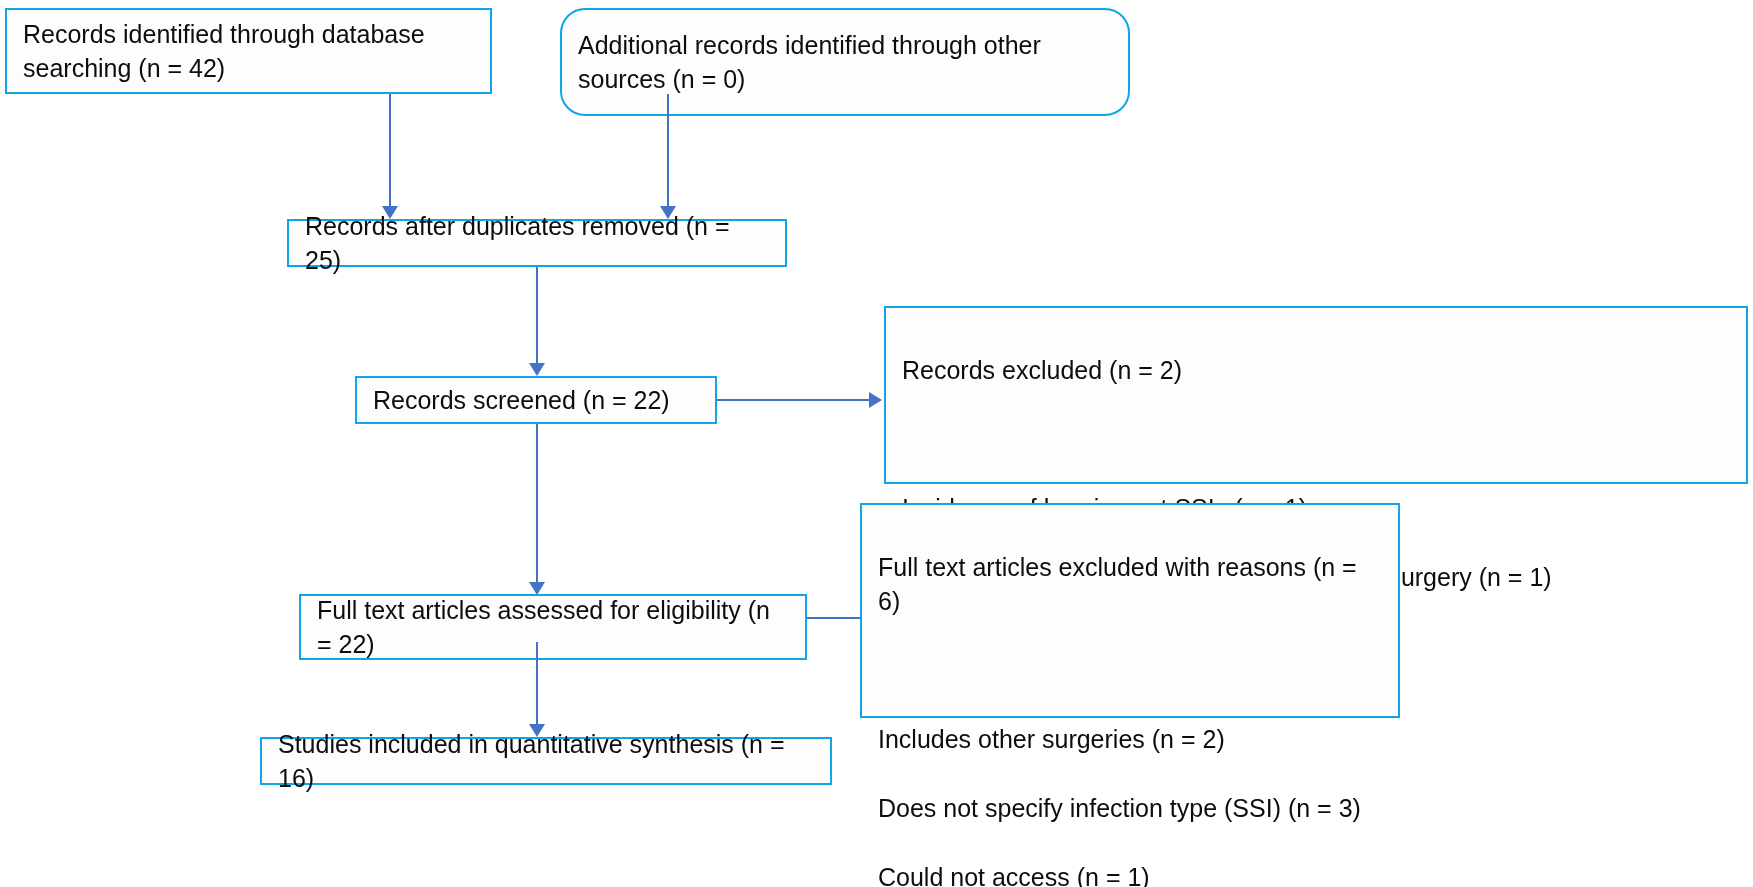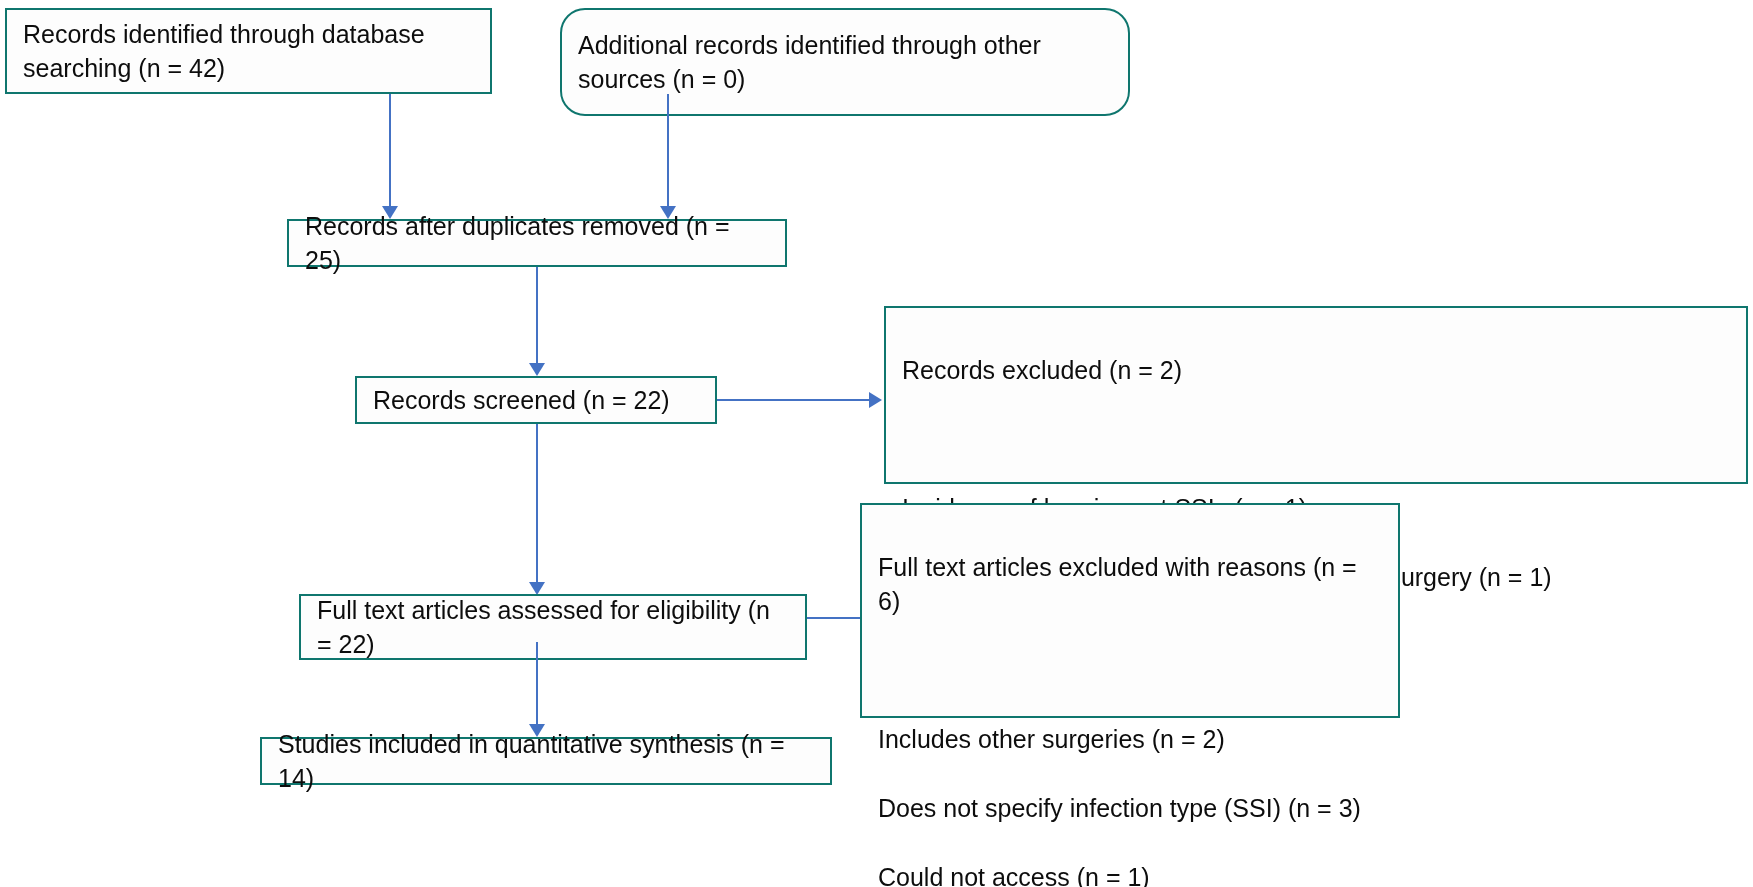--- a/index.html
+++ b/index.html
@@ -11,21 +11,21 @@
     position: relative;
     width: 1753px;
     height: 887px;
     background: #ffffff;
     font-family: "Liberation Sans", sans-serif;
     overflow: hidden;
   }
   .node {
     position: absolute;
     box-sizing: border-box;
-    border: 2px solid #0f766e;
+    border: 2px solid #0ea5e9;
     background: #FDFDFD;
     color: #0d0d0d;
     font-size: 25px;
     line-height: 1.38;
     padding: 10px 16px;
     white-space: pre-line;
   }
   .node.center-v {
     display: flex;
     flex-direction: column;
@@ -115,16 +115,16 @@
     <span class="line">&nbsp;</span>
     <span class="line">Includes other surgeries (n = 2)</span>
     <span class="line">Does not specify infection type (SSI) (n = 3)</span>
     <span class="line">Could not access (n = 1)</span>
   </div>
 
   <div class="connector v-line" style="left:536px; top:642px; height:86px;"></div>
   <div class="arrow-down" style="left:529px; top:724px;"></div>
 
   <div class="node center-v" style="left:260px; top:737px; width:572px; height:48px;">
-    <span class="line">Studies included in quantitative synthesis (n = 14)</span>
+    <span class="line">Studies included in quantitative synthesis (n = 16)</span>
   </div>
 
 </div>
 
 </body></html>

